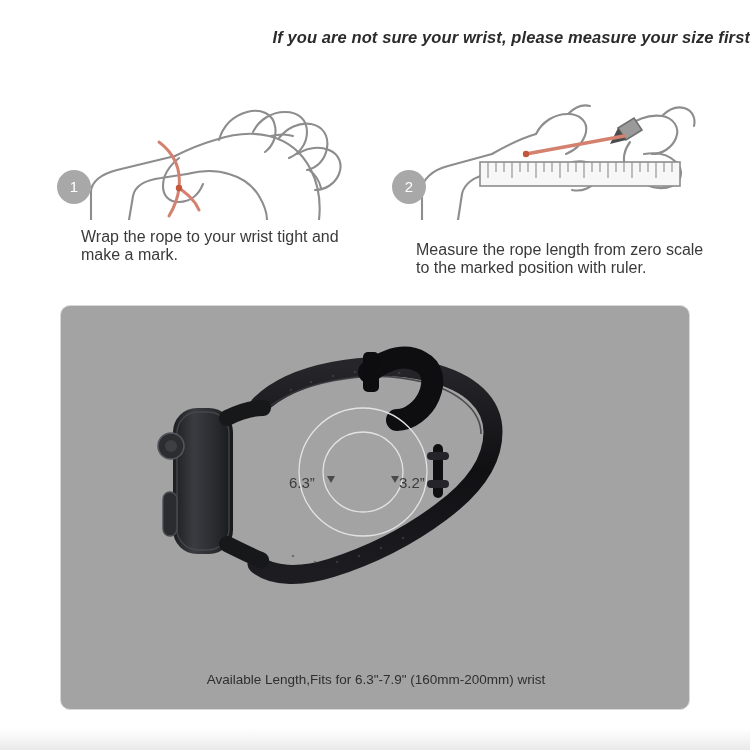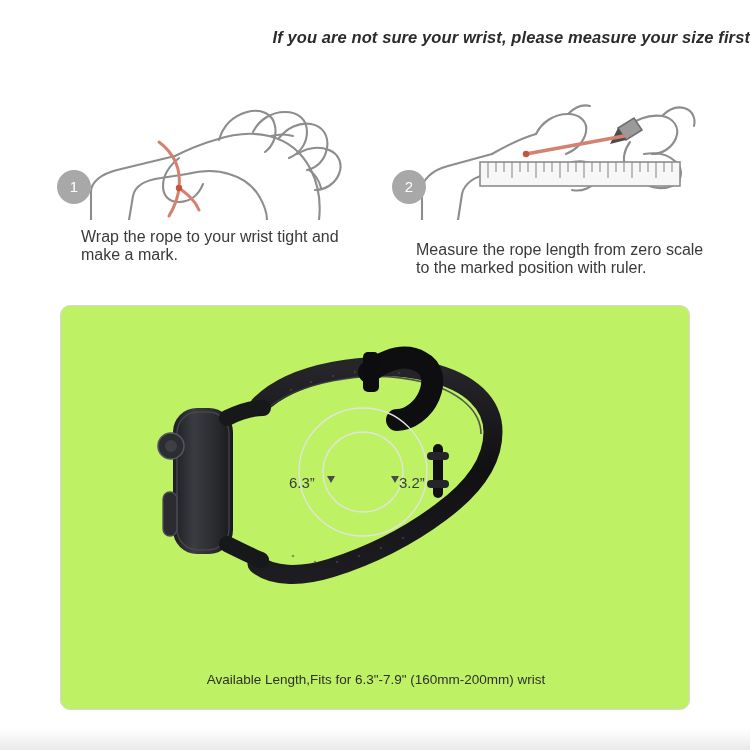--- a/index.html
+++ b/index.html
@@ -90,21 +90,21 @@
 
   
   .panel {
     position: absolute;
     left: 60px;
     top: 305px;
     width: 630px;
     height: 405px;
     border: 1px solid #d8d8d8;
     border-radius: 10px;
-    background: #bef264;
+    background: #a3a3a3;
     box-sizing: border-box;
   }
 
   .watch-art {
     position: absolute;
     left: 80px;
     top: 18px;
     width: 470px;
     height: 310px;
   }

